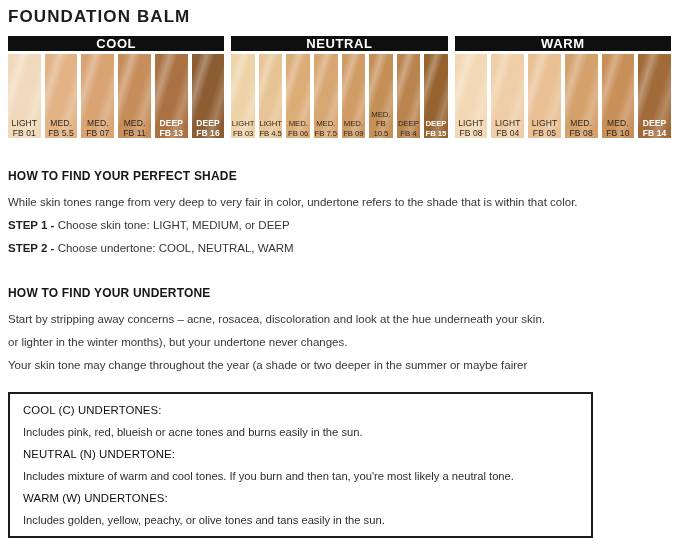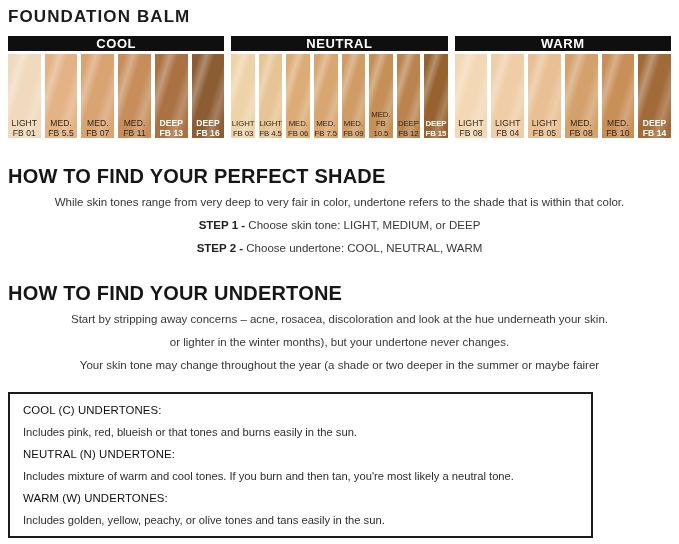--- a/index.html
+++ b/index.html
@@ -22,25 +22,25 @@
   .swatch{
     flex:1;display:flex;flex-direction:column;align-items:center;justify-content:flex-end;
     text-align:center;font-size:8.5px;line-height:9.5px;letter-spacing:.1px;color:#33271a;
     background-image:
       linear-gradient(107deg, rgba(255,255,255,0) 12%, rgba(255,255,255,.30) 26%, rgba(255,255,255,0) 40%),
       linear-gradient(107deg, rgba(255,255,255,0) 58%, rgba(255,255,255,.22) 74%, rgba(255,255,255,0) 90%);
   }
   .tight .swatch{font-size:7.8px;letter-spacing:-.1px;}
   .swatch.deep{color:#fff;font-weight:bold;}
   h2{
-    margin:28px 0 0;font-size:20px;line-height:20px;font-weight:bold;
+    margin:28px 0 0;font-size:12px;line-height:20px;font-weight:bold;
     letter-spacing:.2px;color:#161616;
   }
   p.body{
-    margin:9px 0 0;font-size:11.5px;line-height:14px;color:#373737;white-space:nowrap;text-align:center;
+    margin:9px 0 0;font-size:11.5px;line-height:14px;color:#373737;white-space:nowrap;
   }
   p.body b{color:#222;}
   .box{
     margin-top:20px;width:585px;box-sizing:border-box;border:2px solid #1b1b1b;
     padding:9px 13px 1px;
   }
   .box p{margin:0 0 8px;font-size:11.2px;line-height:14px;white-space:nowrap;color:#2e2e2e;}
   .box p.bh{font-weight:normal;font-size:11.4px;color:#101010;letter-spacing:.1px;}
 </style>
 </head>
@@ -102,21 +102,21 @@
           <div class="swatch" style="background-color: rgb(208, 156, 102);">
             <div class="tone">MED.</div>
             <div class="code">FB 09</div>
           </div>
           <div class="swatch" style="background-color: rgb(197, 144, 87);">
             <div class="tone">MED.</div>
             <div class="code">FB 10.5</div>
           </div>
           <div class="swatch" style="background-color: rgb(186, 132, 80);">
             <div class="tone">DEEP</div>
-            <div class="code">FB 12</div>
+            <div class="code">FB 4</div>
           </div>
           <div class="swatch deep" style="background-color: rgb(150, 98, 47);">
             <div class="tone">DEEP</div>
             <div class="code">FB 15</div>
           </div>
         </div>
       </div>
       <div class="group">
         <div class="bar">WARM</div>
         <div class="row">
@@ -157,20 +157,20 @@
 
   <section>
     <h2>HOW TO FIND YOUR UNDERTONE</h2>
     <p class="body">Start by stripping away concerns – acne, rosacea, discoloration and look at the hue underneath your skin.</p>
     <p class="body">or lighter in the winter months), but your undertone never changes.</p>
     <p class="body">Your skin tone may change throughout the year (a shade or two deeper in the summer or maybe fairer</p>
   </section>
 
   <div class="box">
     <p class="bh">COOL (C) UNDERTONES:</p>
-    <p>Includes pink, red, blueish or that tones and burns easily in the sun.</p>
+    <p>Includes pink, red, blueish or acne tones and burns easily in the sun.</p>
     <p class="bh">NEUTRAL (N) UNDERTONE:</p>
     <p>Includes mixture of warm and cool tones. If you burn and then tan, you're most likely a neutral tone.</p>
     <p class="bh">WARM (W) UNDERTONES:</p>
     <p>Includes golden, yellow, peachy, or olive tones and tans easily in the sun.</p>
   </div>
 
 </div>
 
 </body></html>

